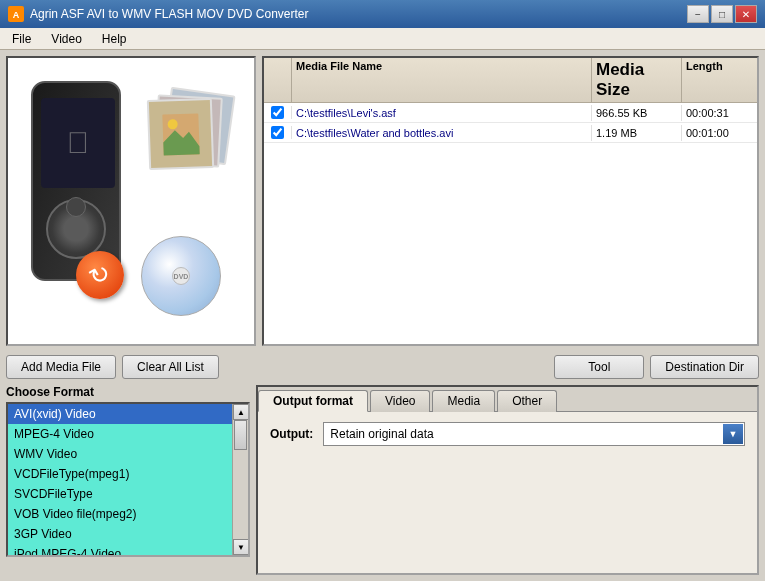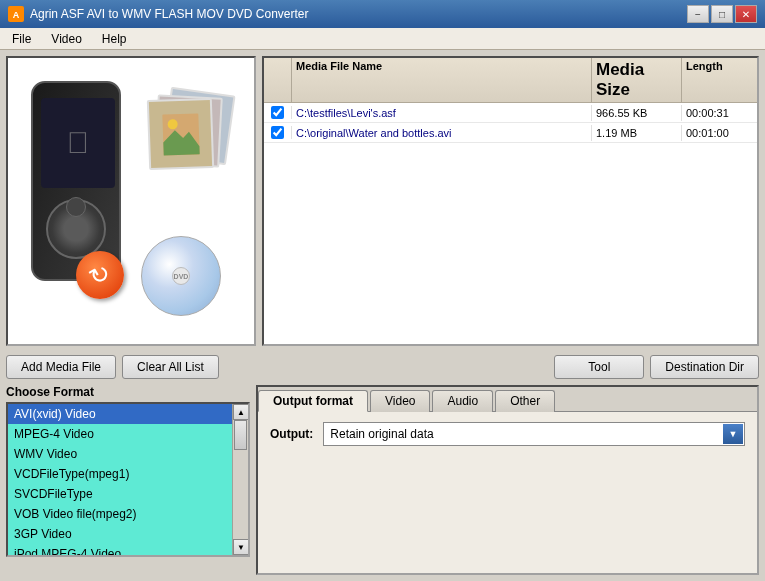--- a/index.html
+++ b/index.html
@@ -556,21 +556,21 @@
             <input type="checkbox" checked="" style="">
           </div>
           <div class="file-row-name">C:\testfiles\Levi's.asf</div>
           <div class="file-row-size">966.55 KB</div>
           <div class="file-row-length">00:00:31</div>
         </div>
         <div class="file-row">
           <div class="file-row-check">
             <input type="checkbox" checked="" style="">
           </div>
-          <div class="file-row-name">C:\original\Water and bottles.avi</div>
+          <div class="file-row-name">C:\testfiles\Water and bottles.avi</div>
           <div class="file-row-size">1.19 MB</div>
           <div class="file-row-length">00:01:00</div>
         </div>
       </div>
     </div>
   </div>
 
   <div class="button-row">
     <button class="btn">Add Media File</button>
     <button class="btn">Clear All List</button>
@@ -603,21 +603,21 @@
           </div>
           <div class="scroll-btn">▼</div>
         </div>
       </div>
     </div>
 
     <div class="output-panel">
       <div class="tab-bar">
         <div class="tab active">Output format</div>
         <div class="tab">Video</div>
-        <div class="tab">Audio</div>
+        <div class="tab">Media</div>
         <div class="tab">Other</div>
       </div>
       <div class="tab-content">
         <div class="profile-row">
           <span class="profile-label">Output:</span>
           <div class="select-wrapper">
             <select>
               <option>Retain original data</option>
               <option>Custom</option>
             </select>

